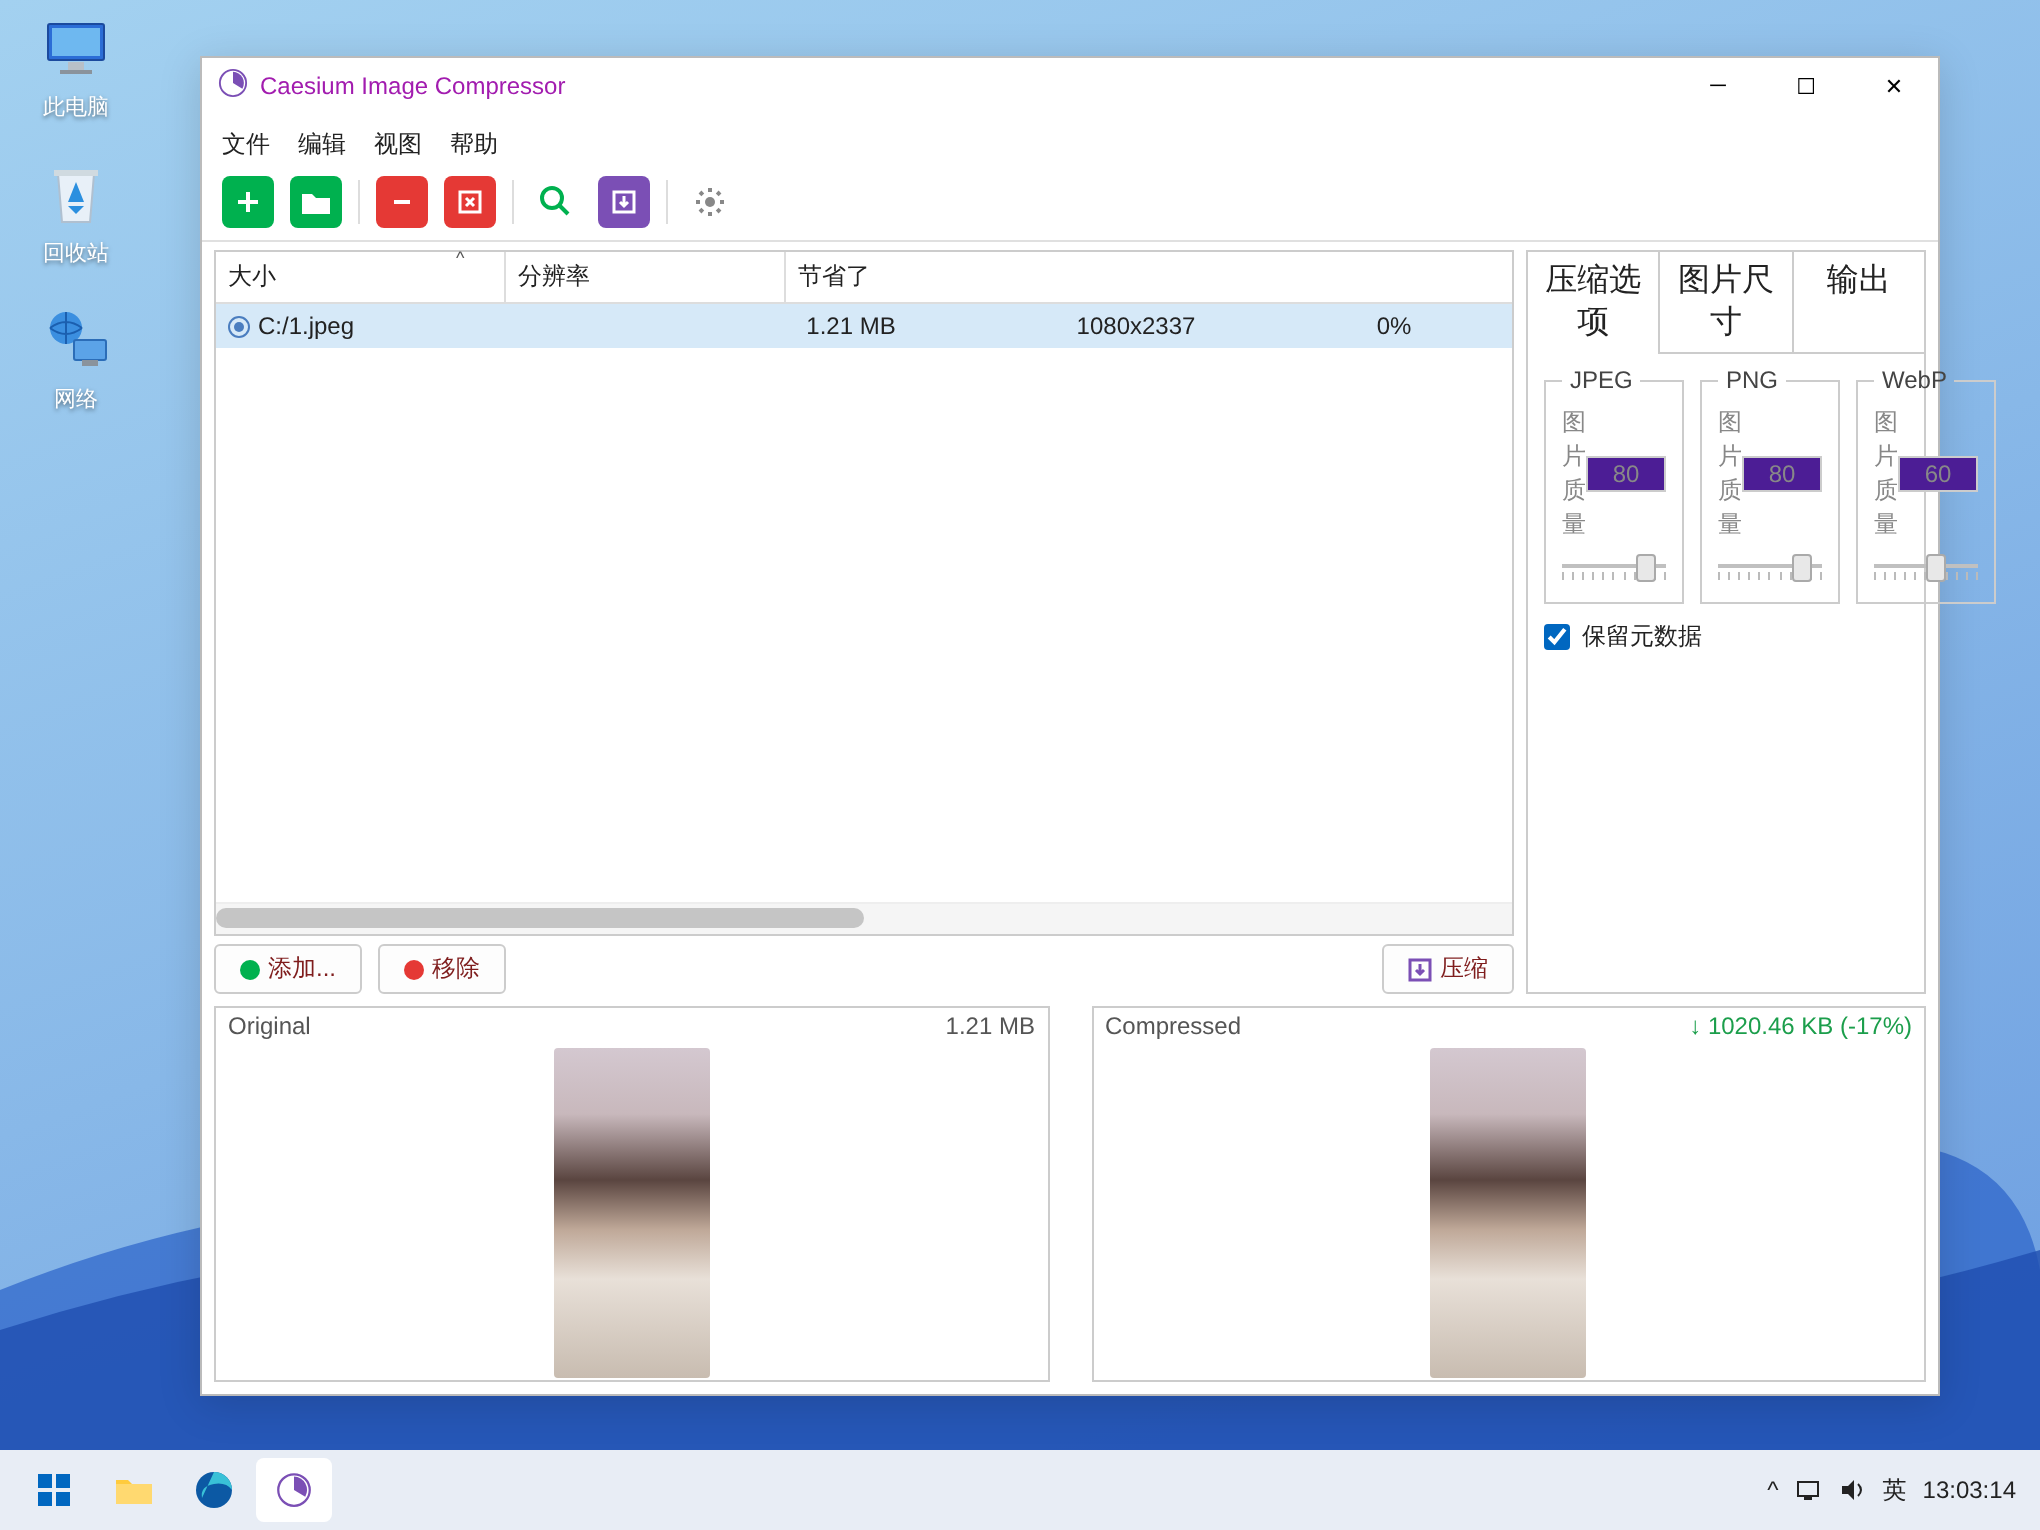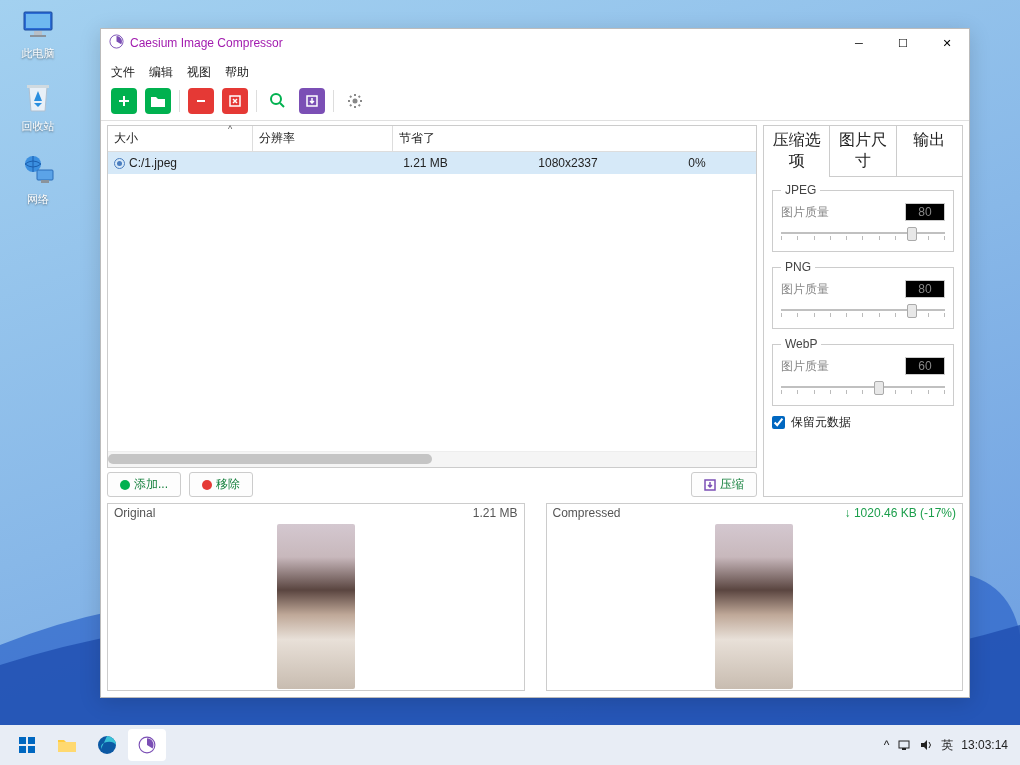--- a/index.html
+++ b/index.html
@@ -35,37 +35,37 @@
 .table-header div { padding: 4px 6px; border-right: 1px solid #ddd; color: #222; font-size: 12px; }
 .sort-indicator { position: absolute; left: 120px; top: -2px; font-size: 9px; color: #555; }
 .table-body { flex: 1; overflow: auto; }
 .table-row { display: flex; align-items: center; background: #d6e9f8; }
 .table-row .cell { padding: 4px 6px; font-size: 12px; color: #222; }
 .row-radio { width: 11px; height: 11px; border: 1px solid #4a7dbf; border-radius: 50%; margin-right: 4px; display: inline-flex; align-items: center; justify-content: center; }
 .row-radio-dot { width: 5px; height: 5px; background: #4a7dbf; border-radius: 50%; }
 .table-scroll { height: 16px; background: #f5f5f5; border-top: 1px solid #eee; position: relative; }
 .scroll-thumb { position: absolute; left: 0; top: 2px; height: 10px; width: 50%; background: #c5c5c5; border-radius: 5px; }
 .action-row { display: flex; gap: 8px; margin-top: 4px; }
-.action-btn { border: 1px solid #ccc; border-radius: 3px; padding: 3px 12px; display: flex; align-items: center; gap: 4px; cursor: pointer; background: #fdfdfd; color: #15803d; font-size: 12px; }
+.action-btn { border: 1px solid #ccc; border-radius: 3px; padding: 3px 12px; display: flex; align-items: center; gap: 4px; cursor: pointer; background: #fdfdfd; color: #7f1d1d; font-size: 12px; }
 .action-btn .dot { width: 10px; height: 10px; border-radius: 50%; display: inline-block; }
 .action-btn .dot.green { background: #00b14f; }
 .action-btn .dot.red { background: #e53935; }
 .action-row .spacer { flex: 1; }
 .right-panel { width: 200px; border: 1px solid #ccc; display: flex; flex-direction: column; padding-bottom: 6px; }
 .tabs { display: flex; border-bottom: 1px solid #ccc; }
 .tab { flex: 1; text-align: center; padding: 4px 2px; cursor: pointer; color: #222; font-size: 16px; border-right: 1px solid #ccc; }
 .tab:last-child { border-right: none; }
 .tab.active { background: #fff; position: relative; }
 .tab.active::after { content: ''; position: absolute; bottom: -1px; left: 0; right: 0; height: 1px; background: #fff; }
-.panel-body { padding: 6px 8px; display: flex; flex-direction: column; gap: 8px; }
+.panel-body { padding: 6px 8px; display: flex; flex-direction: row; gap: 8px; }
 fieldset { border: 1px solid #ccc; padding: 6px 8px 10px; position: relative; }
 legend { padding: 0 4px; color: #444; font-size: 12px; }
 .quality-row { display: flex; justify-content: space-between; align-items: center; margin-bottom: 4px; }
 .quality-row label { color: #888; font-size: 12px; }
-.quality-input { width: 40px; border: 1px solid #ccc; text-align: center; padding: 1px; color: #888; background: #000000; font-size: 12px; }
+.quality-input { width: 40px; border: 1px solid #ccc; text-align: center; padding: 1px; color: #888; background: #4c1d95; font-size: 12px; }
 .slider { position: relative; height: 16px; }
 .slider-track { position: absolute; top: 7px; left: 0; right: 0; height: 2px; background: #c0c0c0; }
 .slider-ticks { position: absolute; top: 11px; left: 0; right: 0; display: flex; justify-content: space-between; }
 .slider-ticks span { width: 1px; height: 4px; background: #bbb; }
 .slider-thumb { position: absolute; top: 2px; width: 10px; height: 14px; background: #e8e8e8; border: 1px solid #aaa; border-radius: 2px; }
 .check-row { display: flex; align-items: center; gap: 6px; padding: 2px 8px; color: #222; font-size: 12px; }
 .check-row input { accent-color: #0067c0; }
 .preview-row { display: flex; gap: 21px; padding: 2px 6px 6px; height: 196px; }
 .preview-box { flex: 1; border: 1px solid #ccc; display: flex; flex-direction: column; }
 .preview-header { display: flex; justify-content: space-between; padding: 2px 6px; color: #555; font-size: 12px; }

